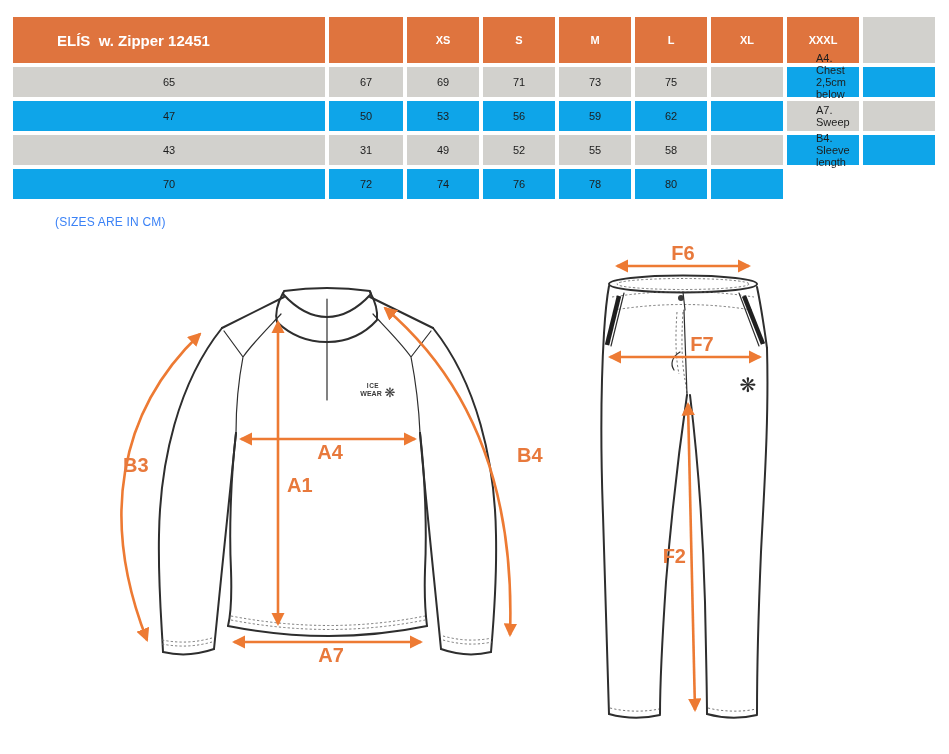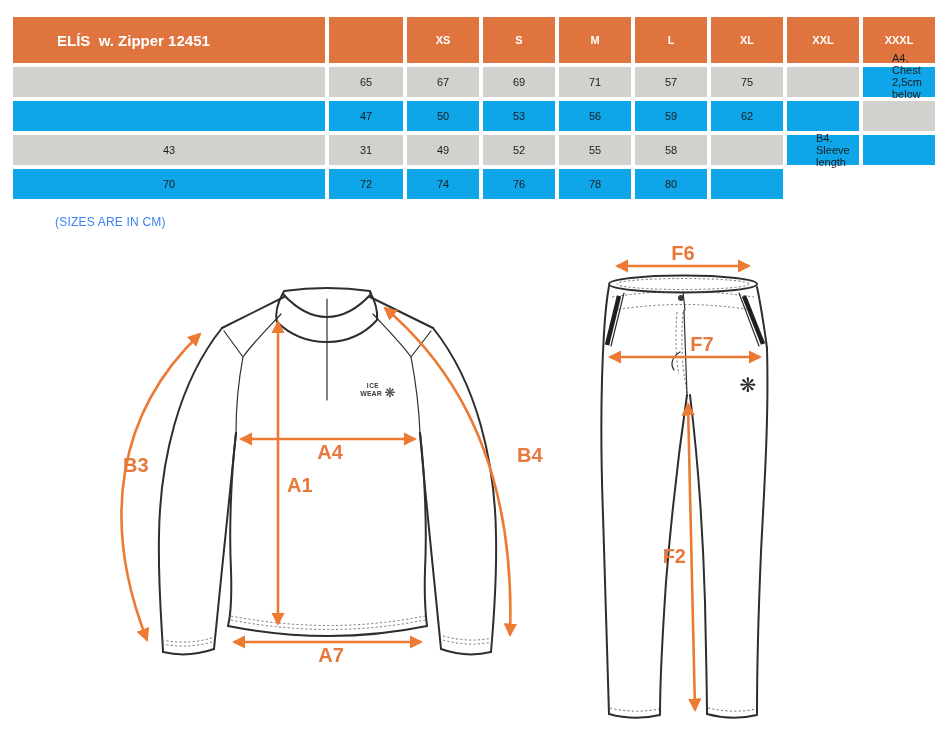--- a/index.html
+++ b/index.html
@@ -44,42 +44,42 @@
 <div class="page">
 
   <div class="size-table">
     <div class="cell head title">ELÍS  w. Zipper 12451</div>
     <div class="cell head"></div>
     <div class="cell head">XS</div>
     <div class="cell head">S</div>
     <div class="cell head">M</div>
     <div class="cell head">L</div>
     <div class="cell head">XL</div>
-    <div class="cell head">XXL</div>
     <div class="cell head">XXXL</div>
 
     <div class="cell dark"></div>
     <div class="cell dark">65</div>
     <div class="cell dark">67</div>
     <div class="cell dark">69</div>
     <div class="cell dark">71</div>
-    <div class="cell dark">57</div>
+    <div class="cell dark">73</div>
     <div class="cell dark">75</div>
     <div class="cell dark"></div>
 
     <div class="cell light rowlabel">A4. Chest 2,5cm below armpit</div>
     <div class="cell light"></div>
     <div class="cell light">47</div>
     <div class="cell light">50</div>
     <div class="cell light">53</div>
     <div class="cell light">56</div>
     <div class="cell light">59</div>
     <div class="cell light">62</div>
     <div class="cell light"></div>
 
+    <div class="cell dark rowlabel">A7. Sweep</div>
     <div class="cell dark"></div>
     <div class="cell dark">43</div>
     <div class="cell dark">31</div>
     <div class="cell dark">49</div>
     <div class="cell dark">52</div>
     <div class="cell dark">55</div>
     <div class="cell dark">58</div>
     <div class="cell dark"></div>
 
     <div class="cell light rowlabel">B4. Sleeve length</div>

